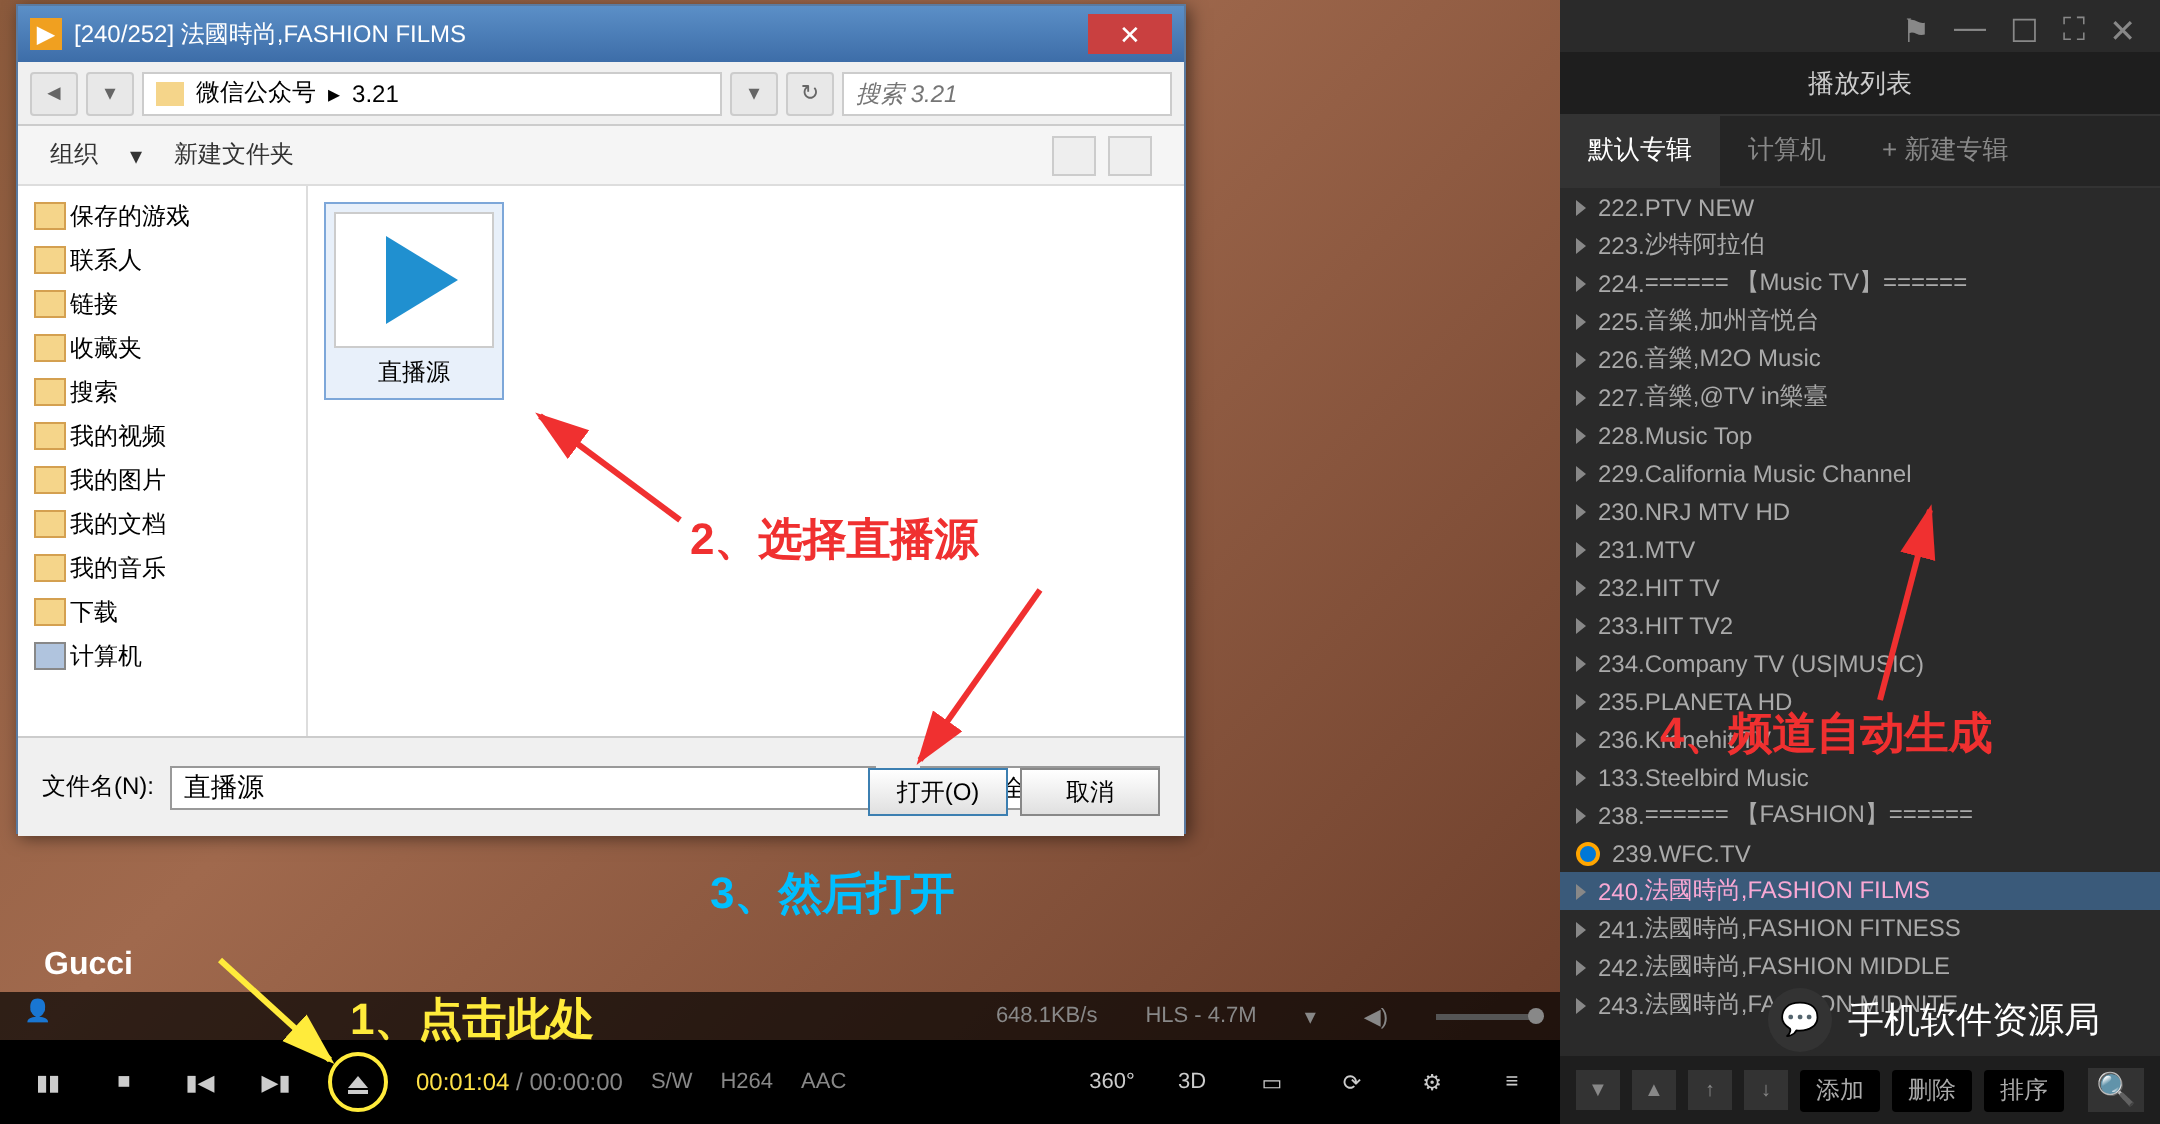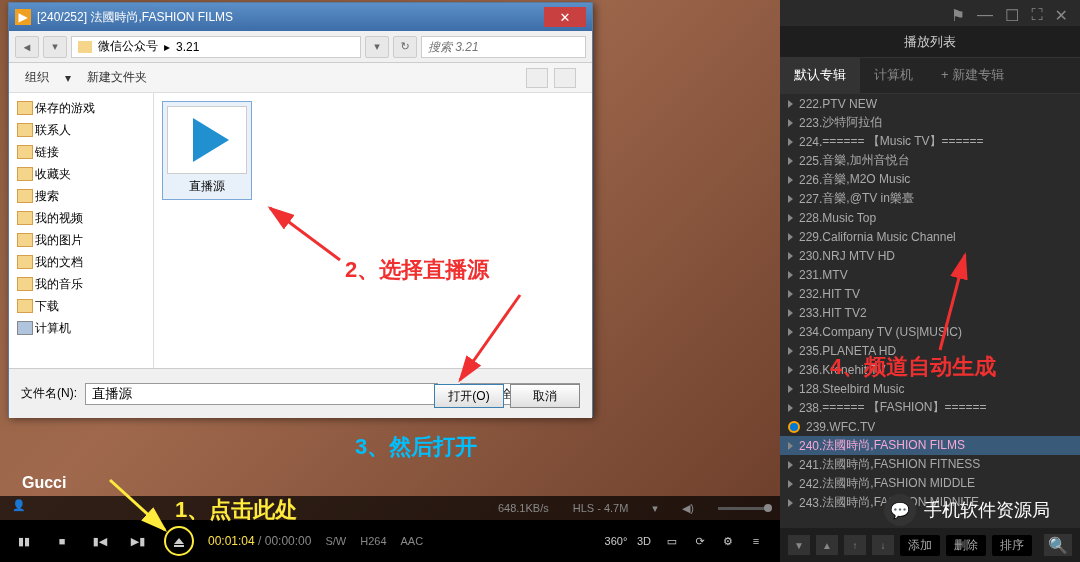--- a/index.html
+++ b/index.html
@@ -27,21 +27,21 @@
 .info-bar .r{margin-left:auto;display:flex;gap:24px;align-items:center}
 .vol{width:50px;height:3px;background:#555;position:relative}
 .vol::after{content:"";position:absolute;right:-4px;top:-3px;width:8px;height:8px;background:#888;border-radius:50%}
 .ctrl-bar{position:absolute;bottom:0;left:0;right:0;height:42px;background:#000;display:flex;align-items:center;padding:0 12px;gap:14px;color:#888;font-size:11px}
 .cbtn{width:24px;height:24px;display:flex;align-items:center;justify-content:center;cursor:pointer;color:#ccc}
 .eject{border:2px solid #ffeb3b;border-radius:50%;width:30px;height:30px;display:flex;align-items:center;justify-content:center}
 .eject-sym{width:0;height:0;border-left:5px solid transparent;border-right:5px solid transparent;border-bottom:6px solid #ccc;position:relative}
 .eject-sym::after{content:"";position:absolute;left:-5px;top:7px;width:10px;height:2px;background:#ccc}
 .time{font-size:12px}
 .time .cur{color:#fde047}
-.ctrl-r{margin-left:auto;display:flex;gap:4px;align-items:center}
+.ctrl-r{margin-left:auto;display:flex;gap:16px;align-items:center}
 .dialog{position:absolute;top:2px;left:8px;width:585px;height:415px;background:#fff;border:1px solid #5a7aa0;box-shadow:2px 2px 8px rgba(0,0,0,0.5)}
 .dlg-title{height:28px;background:linear-gradient(#5b8fc7,#3d6da8);display:flex;align-items:center;padding:0 6px;color:#fff;font-size:12px}
 .dlg-title .icon{width:16px;height:16px;background:#f0a020;margin-right:6px;display:flex;align-items:center;justify-content:center}
 .dlg-title .close{margin-left:auto;width:42px;height:20px;background:#c94040;color:#fff;display:flex;align-items:center;justify-content:center;cursor:pointer;font-size:13px}
 .dlg-nav{height:32px;background:#f0f0f0;border-bottom:1px solid #ccc;display:flex;align-items:center;padding:0 6px;gap:4px}
 .nav-btn{width:24px;height:22px;background:#e8e8e8;border:1px solid #ccc;border-radius:2px;display:flex;align-items:center;justify-content:center;cursor:pointer;font-size:11px;color:#666}
 .nav-path{flex:1;height:22px;background:#fff;border:1px solid #ccc;display:flex;align-items:center;padding:0 6px;font-size:12px;gap:6px}
 .nav-path .fld{width:14px;height:12px;background:#f5d58a}
 .nav-search{width:165px;height:22px;background:#fff;border:1px solid #ccc;padding:0 6px;font-size:12px;color:#999;font-style:italic}
 .dlg-toolbar{height:30px;background:#f5f5f5;border-bottom:1px solid #ddd;display:flex;align-items:center;padding:0 16px;gap:16px;font-size:12px;color:#333}
@@ -262,21 +262,21 @@
           <span>235. </span>
           <span>PLANETA HD</span>
         </div>
         <div class="pitem">
           <div class="tri"></div>
           <span>236. </span>
           <span>Kronehit TV</span>
         </div>
         <div class="pitem">
           <div class="tri"></div>
-          <span>128. </span>
+          <span>133. </span>
           <span>Steelbird Music</span>
         </div>
         <div class="pitem">
           <div class="tri"></div>
           <span>238. </span>
           <span>====== 【FASHION】======</span>
         </div>
         <div class="pitem ie">
           <div class="ie-icon"></div>
           <span>239. </span>

